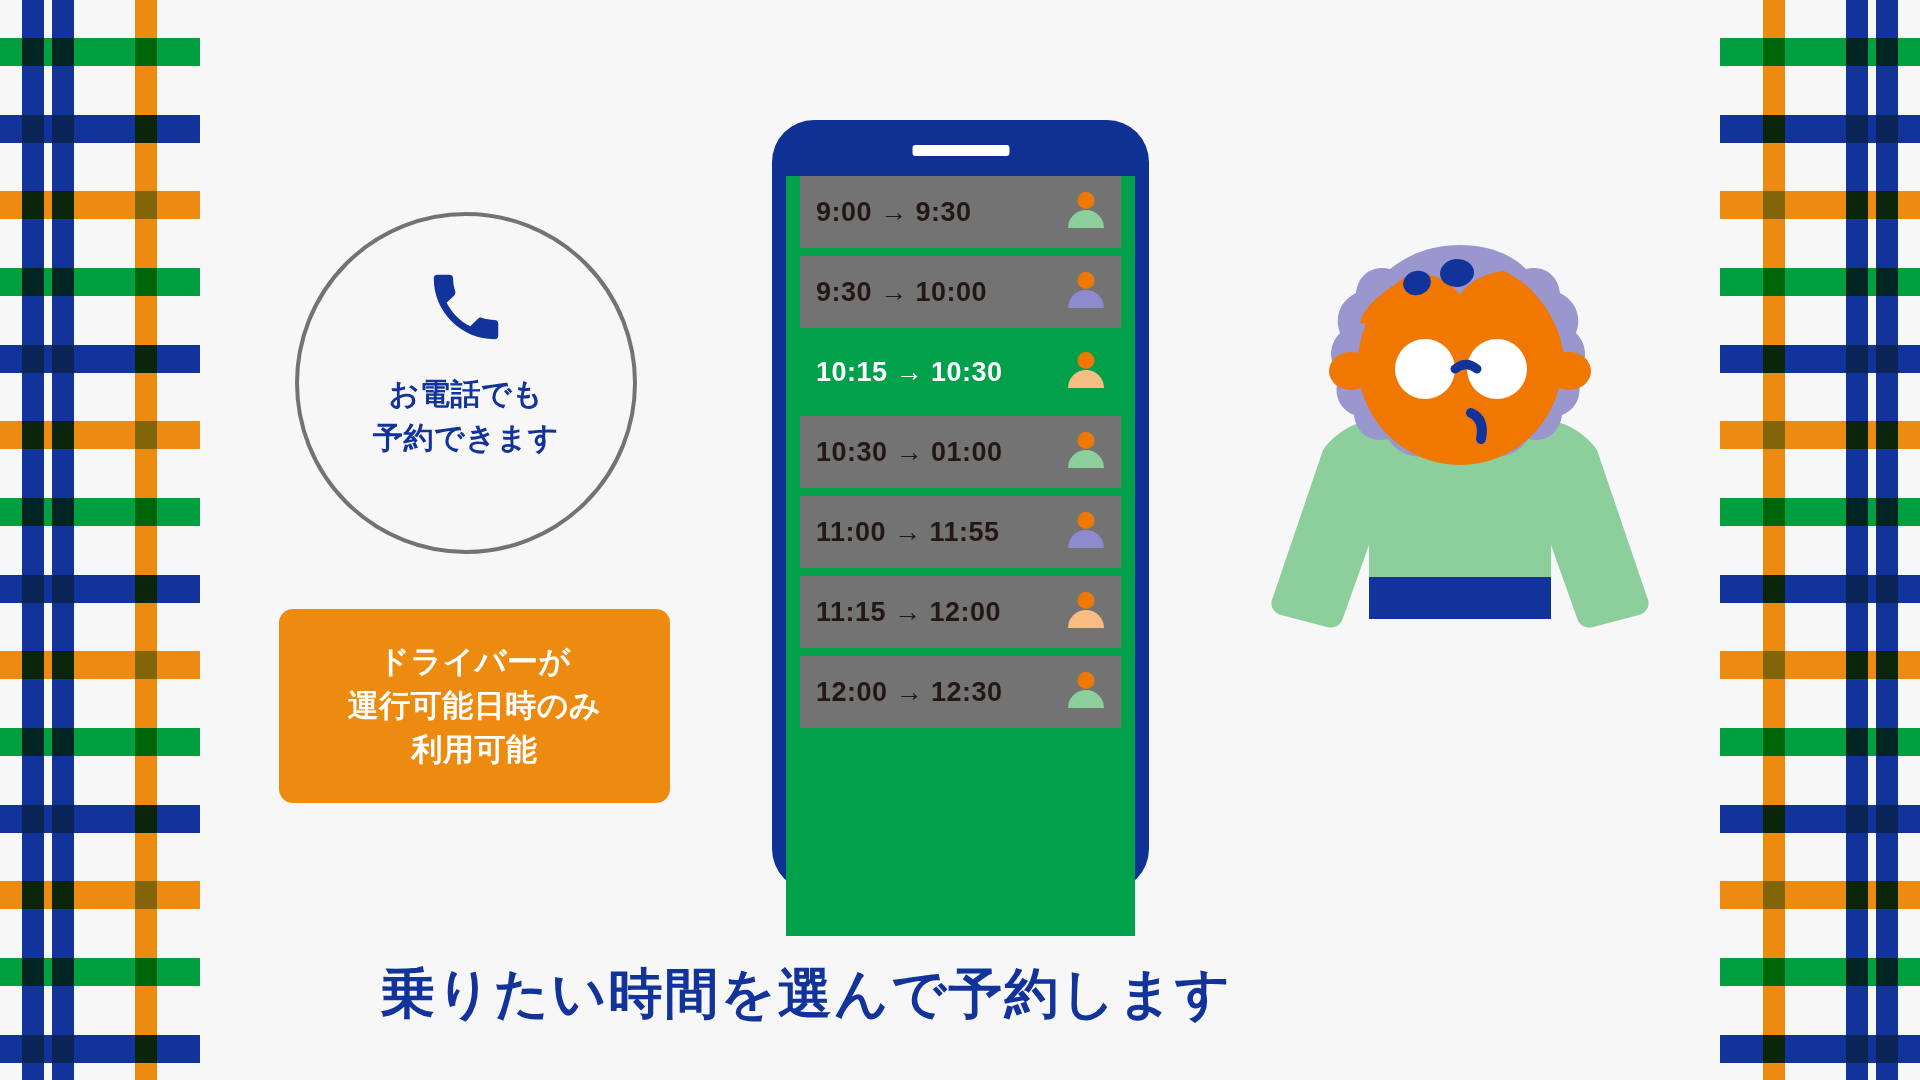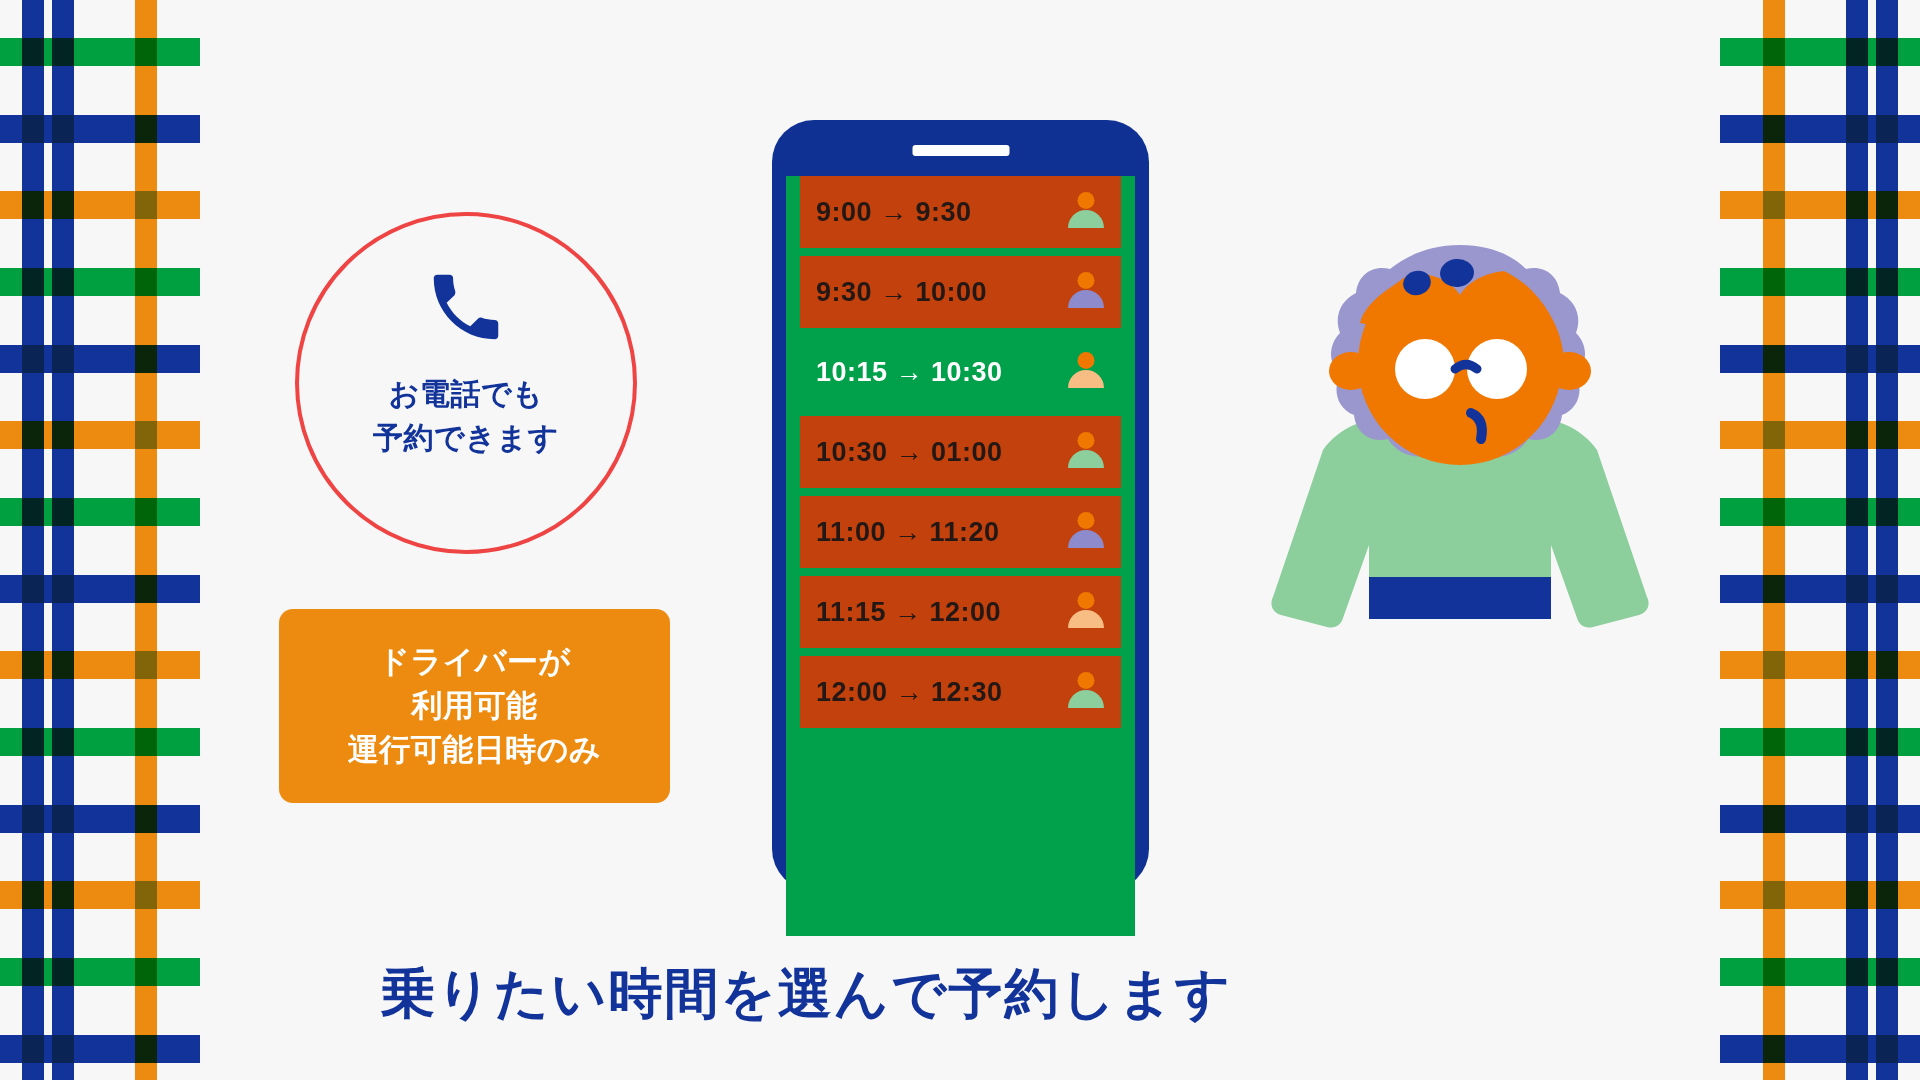--- a/index.html
+++ b/index.html
@@ -17,21 +17,21 @@
   .plaid{position:absolute;top:0;height:1080px;width:200px;overflow:hidden;}
   .plaid.left{left:0;}
   .plaid.right{right:0;}
   .hband{position:absolute;left:0;width:200px;}
   .vband{position:absolute;top:0;height:1080px;}
   .xdark{position:absolute;}
 
   
   #call-circle{
     position:absolute;left:295px;top:212px;width:342px;height:342px;
-    border:4px solid #ef4444;border-radius:50%;
+    border:4px solid #737373;border-radius:50%;
     display:flex;flex-direction:column;align-items:center;justify-content:flex-start;
     box-sizing:border-box;
   }
   #phone-glyph{margin-top:48px;}
   #call-text{
     margin-top:18px;color:#12349A;font-weight:700;font-size:30px;line-height:1.45;
     text-align:center;letter-spacing:.5px;
   }
 
   
@@ -57,21 +57,21 @@
     background:#01A04A;overflow:hidden;
   }
   #date-header{
     height:78px;display:flex;align-items:center;justify-content:center;
     color:#FFFFFF;font-weight:700;font-size:47px;letter-spacing:1px;
   }
   #slot-list{padding:0 14px;}
   .slot{
     height:72px;margin-bottom:8px;
     display:flex;align-items:center;
-    background:#c2410c;
+    background:#737373;
     padding:0 14px 0 16px;box-sizing:border-box;
   }
   .slot.selected{background:#01A04A;}
   .slot-time{
     flex:1;font-size:27px;font-weight:700;color:#231815;
     letter-spacing:.5px;white-space:nowrap;
   }
   .slot.selected .slot-time{color:#FFFFFF;}
   .avatar{width:42px;height:40px;position:relative;flex:none;}
   .avatar .head{
@@ -235,22 +235,22 @@
     </div>
     <div id="call-text">
       <div>お電話でも</div>
       <div>予約できます</div>
     </div>
   </div>
 
   <div id="driver-note">
     <div>
       <div>ドライバーが</div>
+      <div>運行可能日時のみ</div>
       <div>利用可能</div>
-      <div>運行可能日時のみ</div>
     </div>
   </div>
 
   <div id="phone">
     <div id="speaker"></div>
     <div id="phone-screen">
       <div id="slot-list">
           <div class="slot">
             <div class="slot-time">9:00 → 9:30</div>
             <div class="avatar">
@@ -273,21 +273,21 @@
             </div>
           </div>
           <div class="slot">
             <div class="slot-time">10:30 → 01:00</div>
             <div class="avatar">
               <div class="head"></div>
               <div class="body" style="background: rgb(140, 206, 156);"></div>
             </div>
           </div>
           <div class="slot">
-            <div class="slot-time">11:00 → 11:20</div>
+            <div class="slot-time">11:00 → 11:55</div>
             <div class="avatar">
               <div class="head"></div>
               <div class="body" style="background: rgb(141, 139, 203);"></div>
             </div>
           </div>
           <div class="slot">
             <div class="slot-time">11:15 → 12:00</div>
             <div class="avatar">
               <div class="head"></div>
               <div class="body" style="background: rgb(247, 189, 131);"></div>

